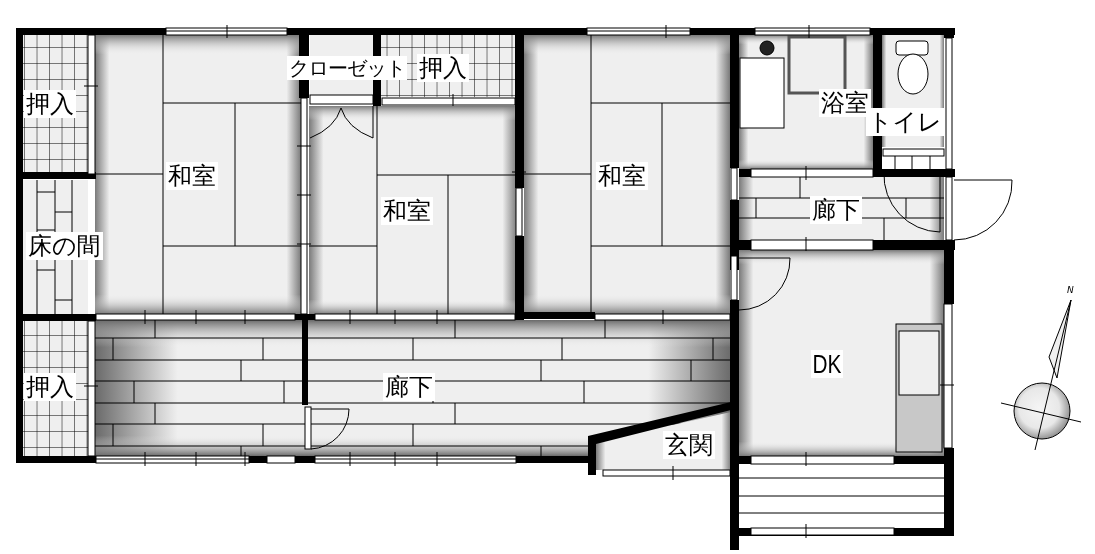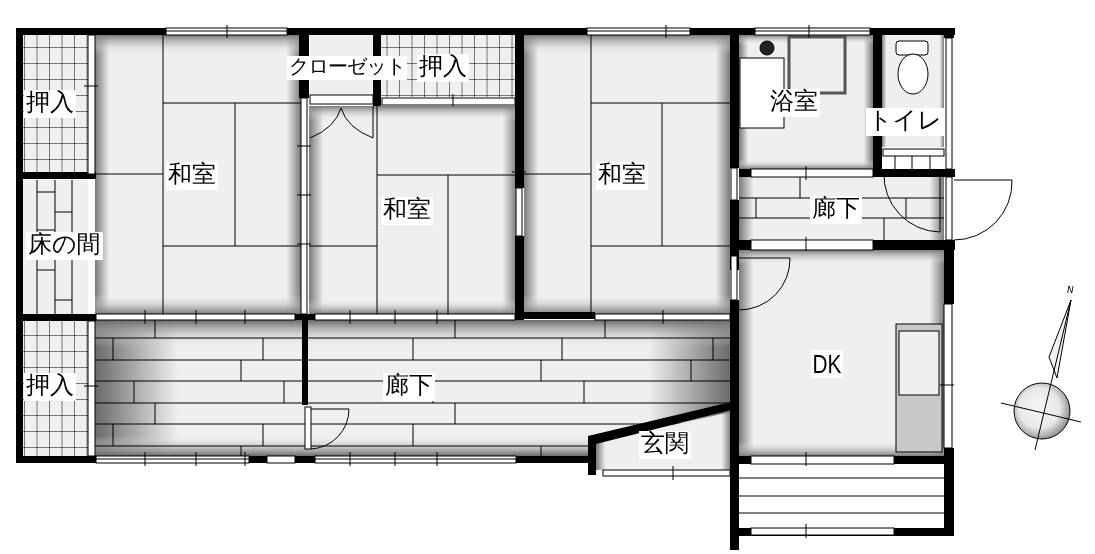--- a/index.html
+++ b/index.html
@@ -1,18 +1,18 @@
 <!DOCTYPE html>
 <html><head>
 <meta charset="utf-8">
 <style>
   html, body { margin: 0; padding: 0; background: #ffffff; }
   body { width: 1095px; height: 554px; position: relative; overflow: hidden; font-family: "DejaVu Sans", sans-serif; }
   #plan { position: absolute; left: 0; top: 0; }
-  .lbl { position: absolute; background: #ffffff; color: #000; font-family: Liberation Mono, monospace; font-size: 24px; line-height: 28px; padding: 0 2px; white-space: nowrap; }
+  .lbl { position: absolute; background: #ffffff; color: #000; font-family: Liberation Sans, sans-serif; font-size: 24px; line-height: 28px; padding: 0 2px; white-space: nowrap; }
   .lbl.small { font-size: 20px; line-height: 24px; letter-spacing: -1px; }
   .lbl.dk { font-family: "Liberation Sans Narrow", "Liberation Sans", sans-serif; transform: scaleX(0.8); transform-origin: left center; font-size: 26px; }
   .north-n { position: absolute; font-size: 9px; font-style: italic; font-family: "DejaVu Sans", sans-serif; color: #000; }
 </style>
 </head>
 <body>
 
 <svg id="plan" width="1095" height="554" viewBox="0 0 1095 554" xmlns="http://www.w3.org/2000/svg">
   <defs>
 
@@ -244,19 +244,19 @@
 </svg>
 
 <span class="lbl" style="left:24px; top:90px;">押入</span>
 <span class="lbl" style="left:26px; top:232px;">床の間</span>
 <span class="lbl" style="left:24px; top:373px;">押入</span>
 <span class="lbl" style="left:166px; top:162px;">和室</span>
 <span class="lbl small" style="left:287px; top:56px;">クローゼット</span>
 <span class="lbl" style="left:417px; top:54px;">押入</span>
 <span class="lbl" style="left:381px; top:197px;">和室</span>
 <span class="lbl" style="left:596px; top:162px;">和室</span>
-<span class="lbl" style="left:768px; top:89px;">浴室</span>
+<span class="lbl" style="left:819px; top:89px;">浴室</span>
 <span class="lbl" style="left:866px; top:108px;">トイレ</span>
 <span class="lbl" style="left:810px; top:196px;">廊下</span>
 <span class="lbl dk" style="left:811px; top:350px;">DK</span>
 <span class="lbl" style="left:383px; top:373px;">廊下</span>
-<span class="lbl" style="left:639px; top:431px;">玄関</span>
+<span class="lbl" style="left:663px; top:431px;">玄関</span>
 <span class="north-n" style="left:1067px; top:285px;">N</span>
 
 </body></html>

